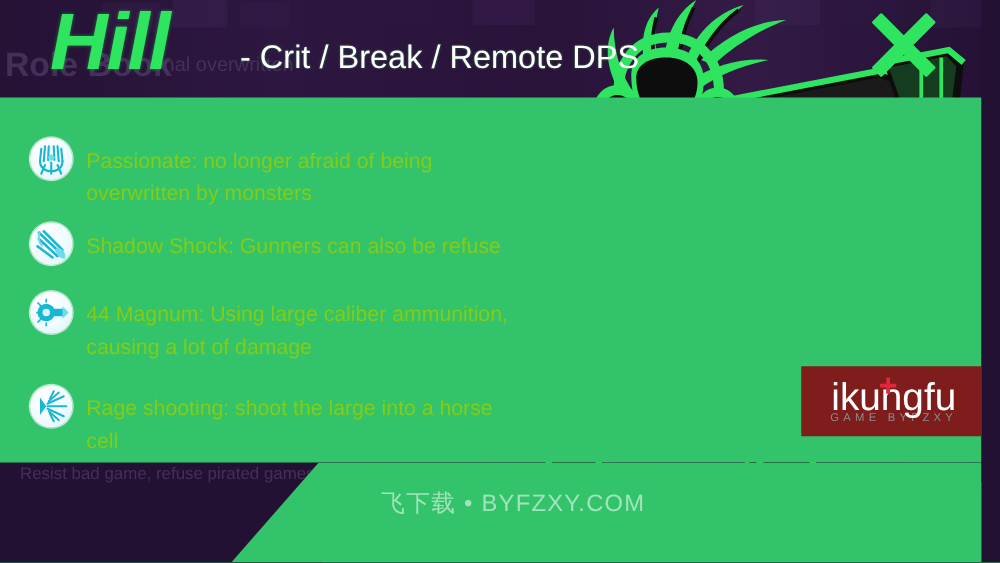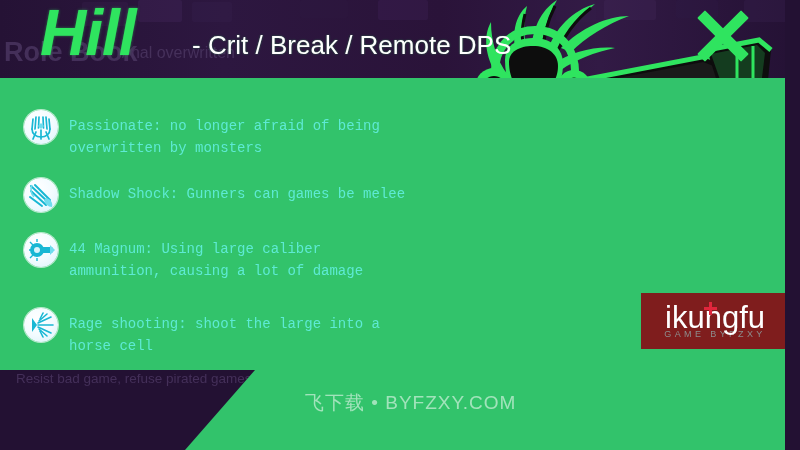--- a/index.html
+++ b/index.html
@@ -62,23 +62,23 @@
 
   .skill{position:absolute;display:flex;align-items:flex-start;gap:11px;}
   .skill-icon{
     width:34px;height:34px;border-radius:50%;
     background:radial-gradient(circle at 38% 32%, #ffffff 0%, #f2fbff 52%, #d9f1fa 100%);
     box-shadow:0 0 0 1px rgba(255,255,255,.65);
     flex:0 0 auto;position:relative;overflow:hidden;
   }
   .skill-icon svg{position:absolute;left:0;top:0;}
   .skill-text{
-    font-size:14px;line-height:1.55;color:#5eead4;
+    font-size:17px;line-height:1.55;color:#84cc16;
     max-width:350px;padding-top:6px;
-    font-family:Liberation Mono, monospace;
+    font-family:Liberation Sans, sans-serif;
   }
 
   
   .char{position:absolute;left:355px;top:-6px;width:420px;height:456px;}
 
   
   .platform{position:absolute;}
 
   
   .new-hero{
@@ -316,21 +316,21 @@
         <g stroke="#18b7d4" stroke-width="2" stroke-linecap="round">
           <path d="M7,8 L24,24"></path>
           <path d="M11,7 L26,22"></path>
           <path d="M7,13 L22,27"></path>
           <path d="M6,19 L18,28"></path>
         </g>
         <path d="M22,20 C27,21 29,25 28,29 C24,29 21,26 20,22 Z" fill="#6fdced"></path>
         <path d="M8,7 C6,11 7,16 10,19" stroke="#6fdced" stroke-width="1.6" fill="none"></path>
       </svg>
     </div>
-    <div class="skill-text">Shadow Shock: Gunners can games be melee</div>
+    <div class="skill-text">Shadow Shock: Gunners can also be refuse</div>
   </div>
 
   <div class="skill" style="left:24px;top:233px;">
     <div class="skill-icon">
       <svg width="34" height="34" viewBox="0 0 34 34">
         <circle cx="13" cy="17" r="7" fill="#18b7d4"></circle>
         <circle cx="13" cy="17" r="3" fill="#d9f4fb"></circle>
         <rect x="17" y="14" width="12" height="6" rx="2" fill="#18b7d4"></rect>
         <path d="M26,12 L31,17 L26,22 Z" fill="#6fdced"></path>
         <g stroke="#18b7d4" stroke-width="1.4" fill="none">

